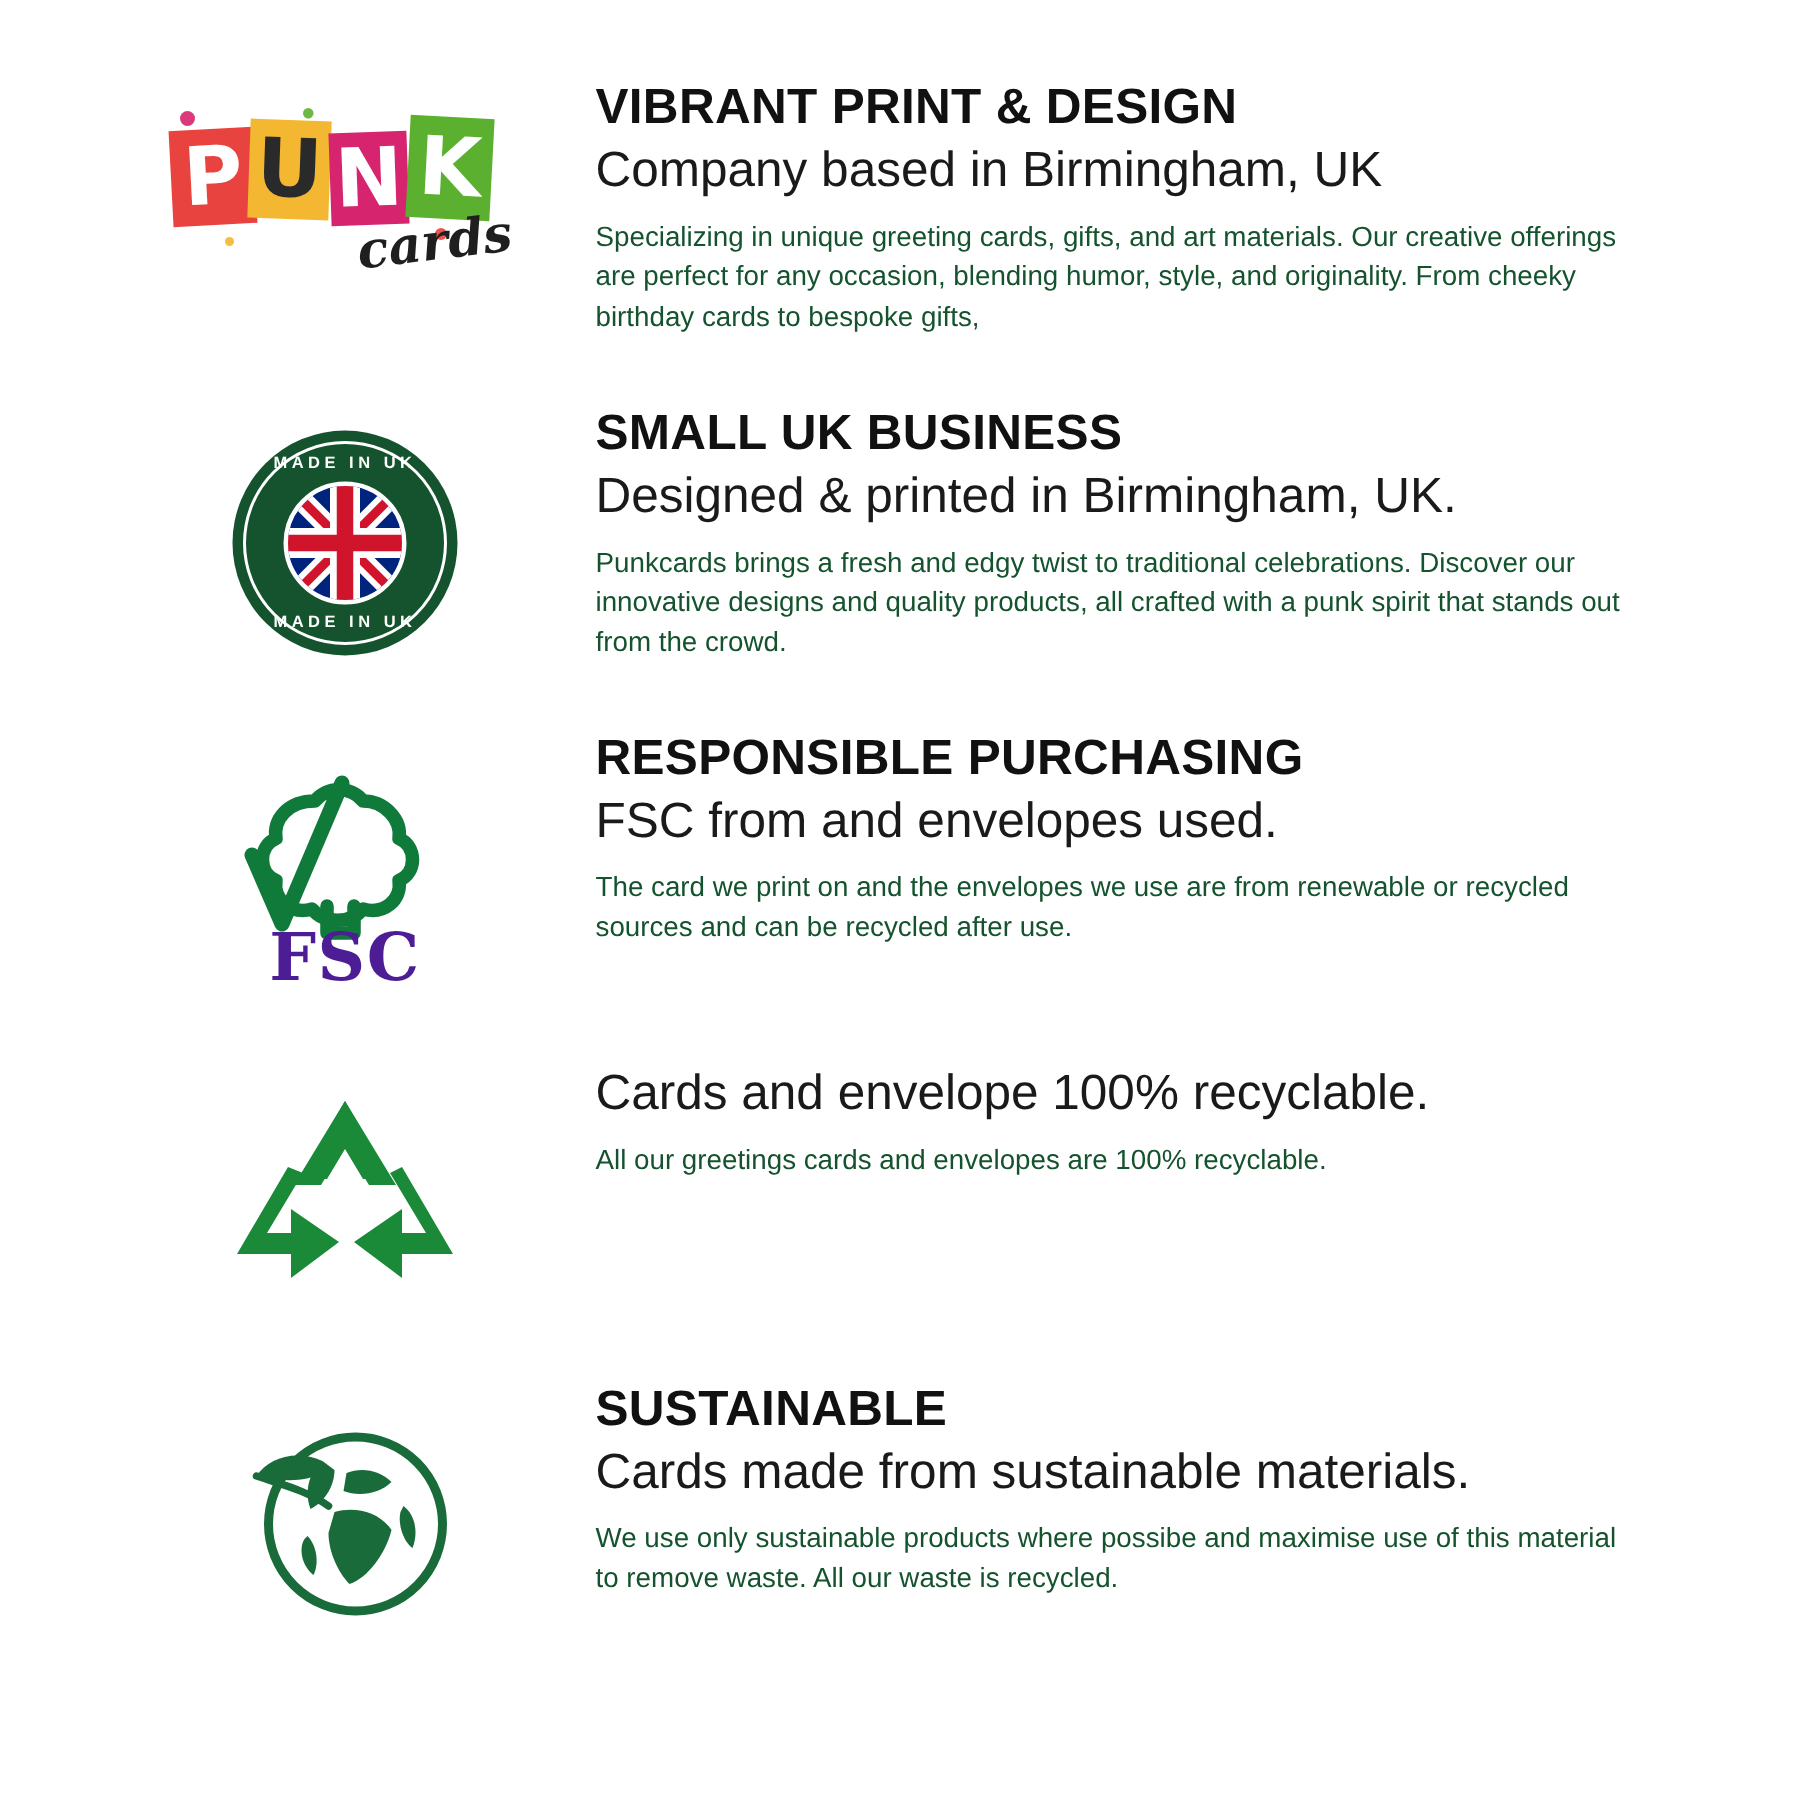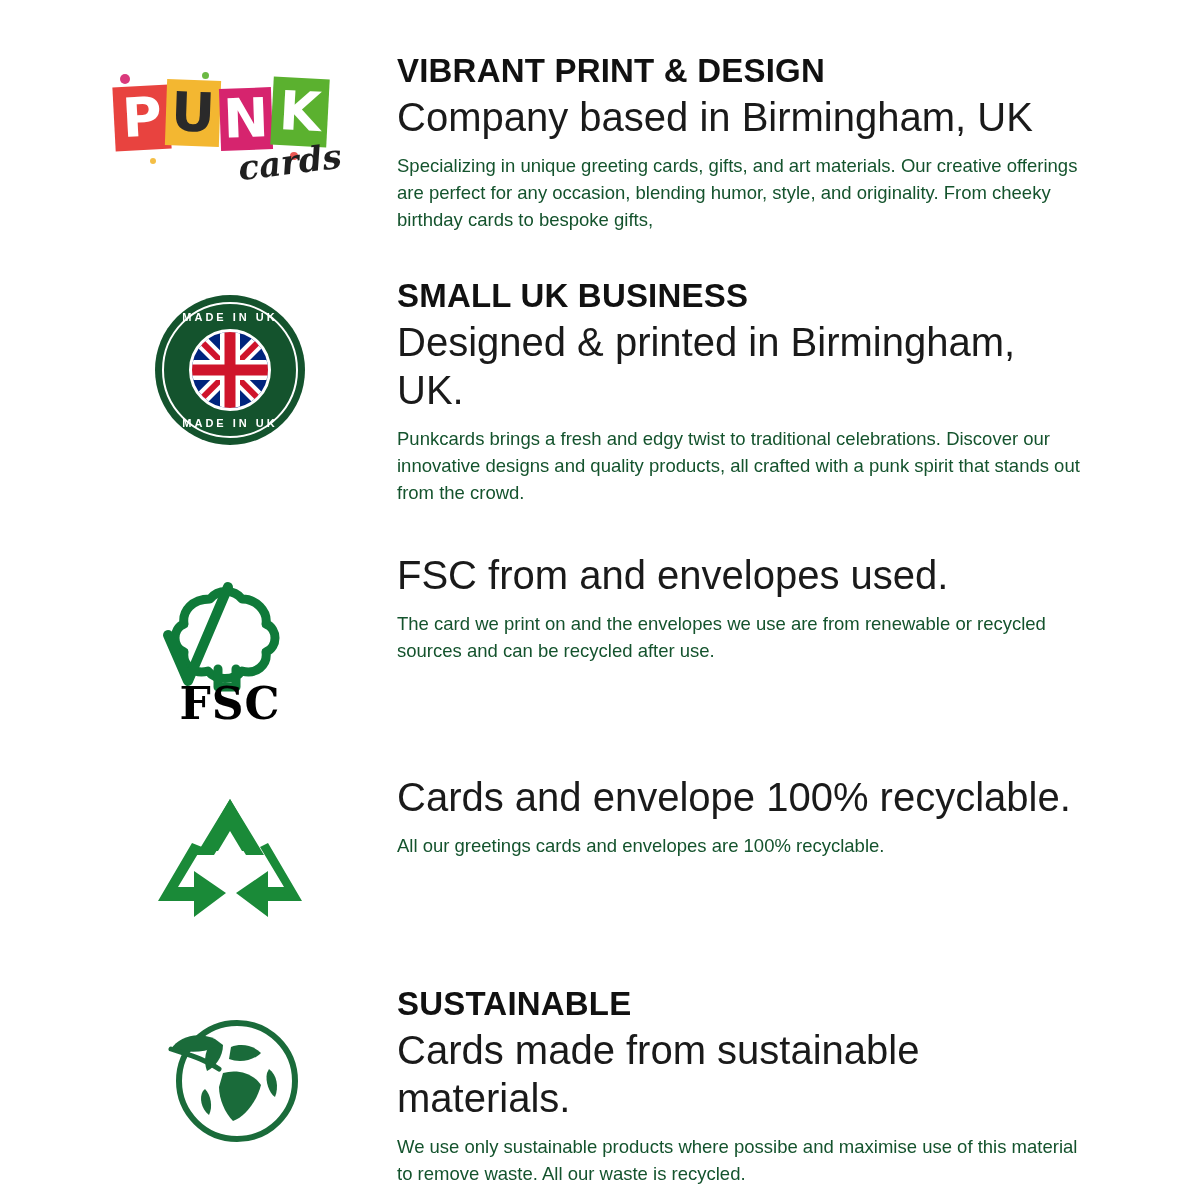--- a/index.html
+++ b/index.html
@@ -42,21 +42,21 @@
   }
   .f-title {
     font-size: 33px;
     font-weight: bold;
     letter-spacing: 0.2px;
     line-height: 1.18;
     margin: 0 0 2px 0;
     color: #111111;
   }
   .f-sub {
-    font-size: 40px;
+    font-size: 33px;
     font-weight: 400;
     line-height: 1.2;
     margin: 0 0 12px 0;
     color: #1a1a1a;
   }
   .f-body {
     font-size: 18.5px;
     line-height: 1.45;
     color: #14532d;
     max-width: 730px;
@@ -162,21 +162,21 @@
   
   .fsc-wrap { width: 160px; height: 160px; position: relative; color: #1a7d3c; }
   .fsc-text {
     position: absolute;
     bottom: 0px; left: 0; width: 100%;
     text-align: center;
     font-family: "DejaVu Serif", serif;
     font-weight: bold;
     font-size: 44px;
     letter-spacing: 1px;
-    color: #000000;
+    color: #4c1d95;
   }
 
   .recycle-wrap { width: 160px; height: 150px; }
   .globe-wrap { width: 170px; height: 150px; }
 </style>
 </head>
 <body>
 
 <div id="page">
   <div class="feature-list">
@@ -234,20 +234,21 @@
             <g fill="none" stroke="#0f7a39" stroke-width="9" stroke-linecap="round" stroke-linejoin="round">
               <path d="M60 30 C42 30 32 42 34 55 C22 60 22 78 34 83 C32 96 44 106 58 102 C66 112 84 112 92 102 C106 106 118 96 116 83 C128 78 128 60 116 55 C118 42 106 30 92 30 C84 20 68 20 60 30 Z"></path>
               <path d="M68 100 L68 118 L86 118 L86 100"></path>
               <path d="M18 66 L38 112 L78 18" stroke-width="10"></path>
             </g>
           </svg>
           <div class="fsc-text">FSC</div>
         </div>
       </div>
       <div class="text-cell">
+        <h2 class="f-title">RESPONSIBLE PURCHASING</h2>
         <div class="f-sub">FSC from and envelopes used.</div>
         <p class="f-body">The card we print on and the envelopes we use are from renewable or recycled sources and can be recycled after use.</p>
       </div>
     </div>
 
     <div class="feature-row">
       <div class="icon-cell">
         <div class="recycle-wrap">
           <svg width="160" height="150" viewBox="0 0 160 150">
             <g fill="#1a8a38">

